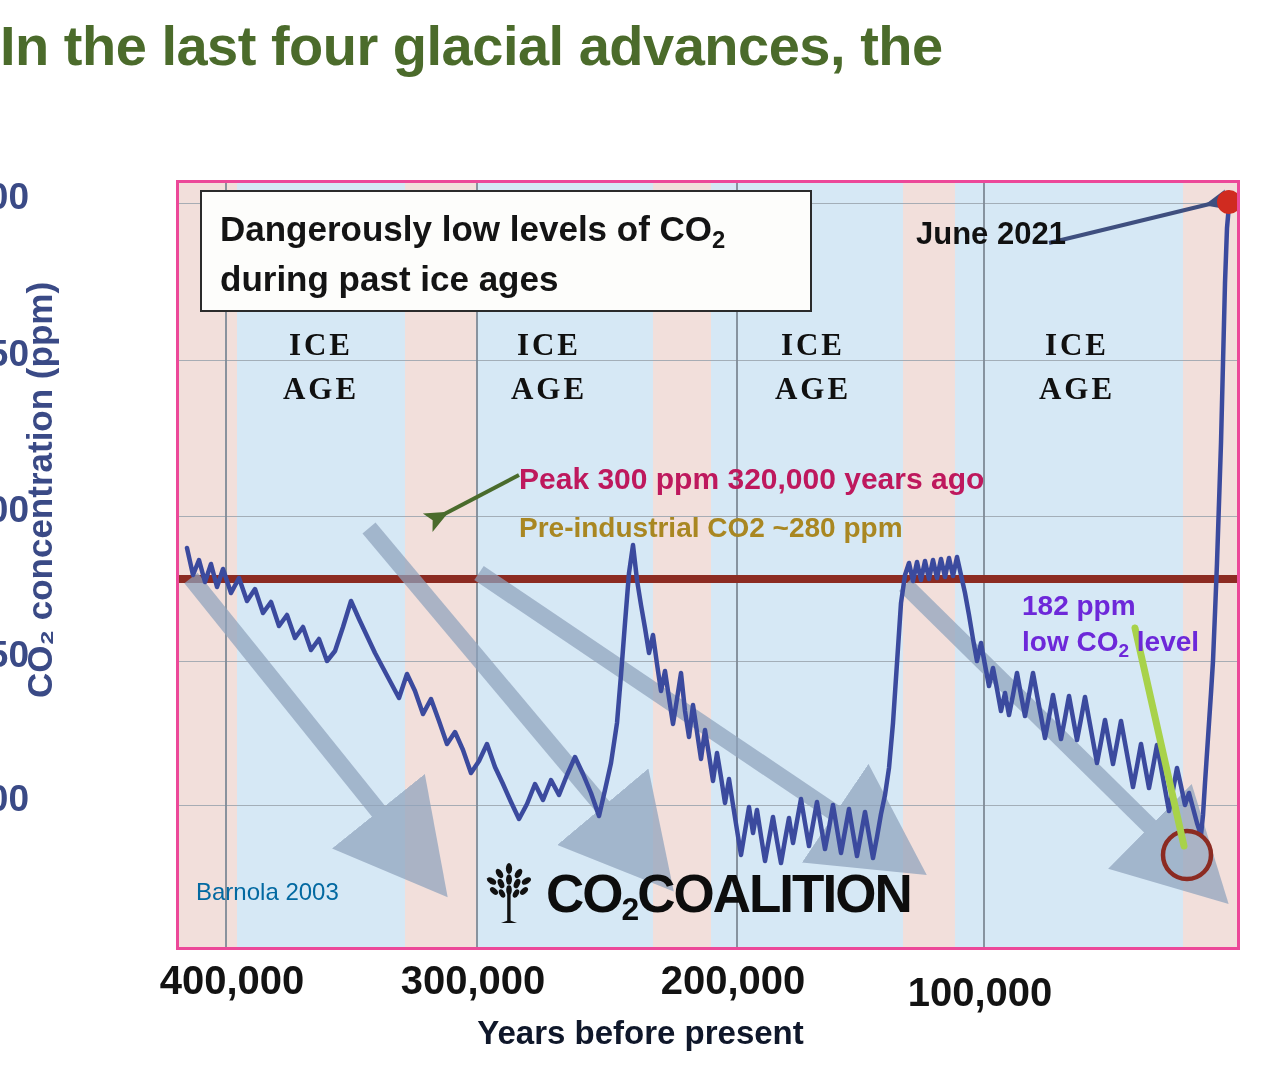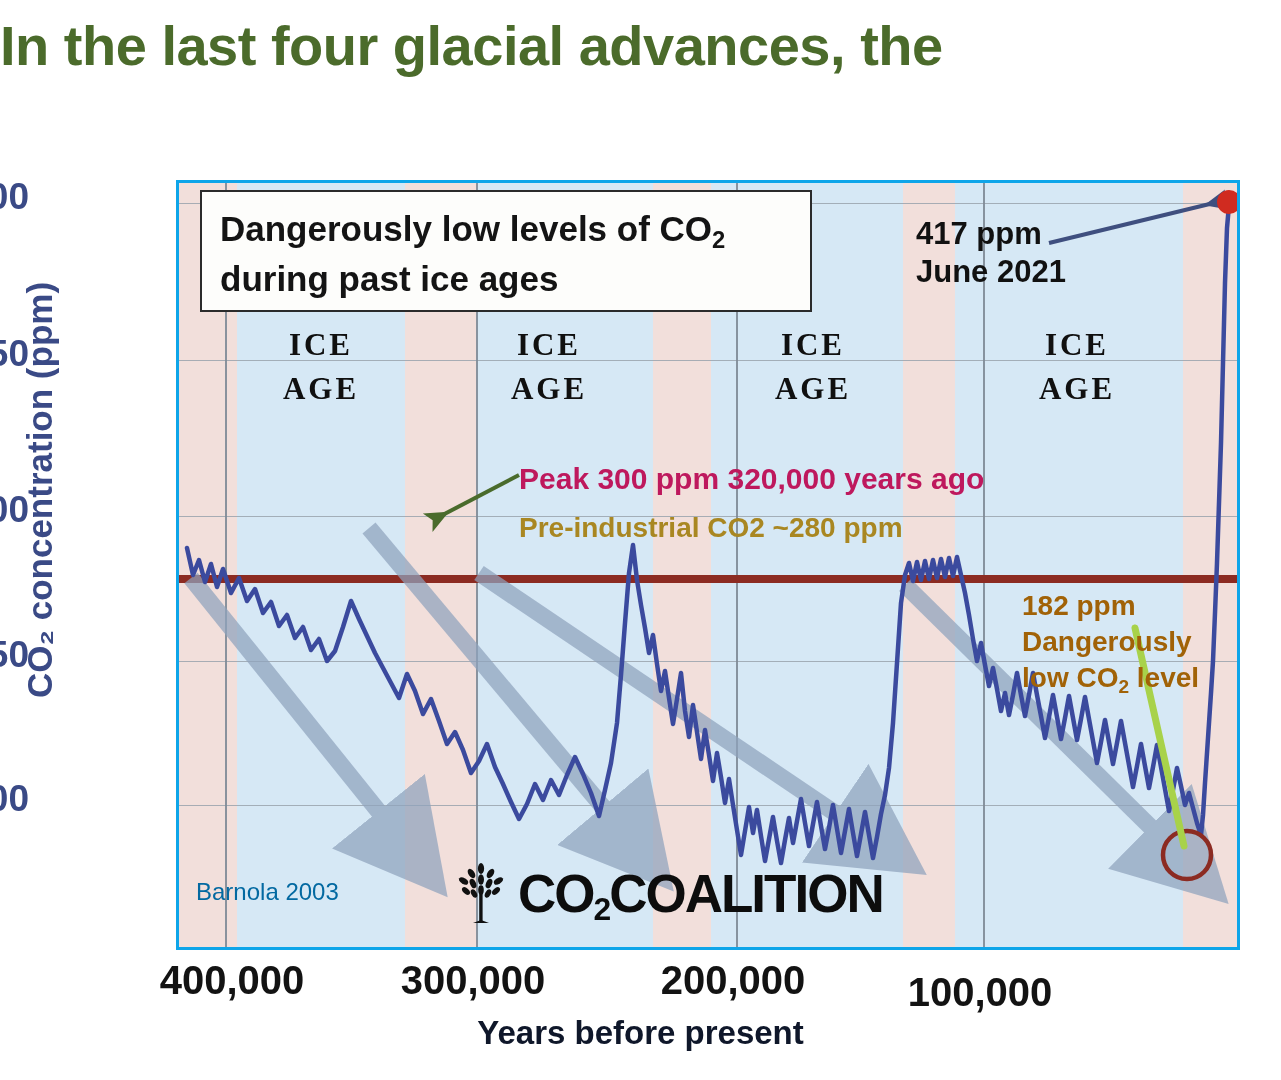--- a/index.html
+++ b/index.html
@@ -13,21 +13,21 @@
     color:#4b6b2b;letter-spacing:-0.5px;
   }
   #title-block .tline.l2{margin-top:8px;}
 
   
   #figure{position:absolute;left:0;top:0;width:1281px;height:1080px;}
 
   
   #plot-frame{
     position:absolute;left:176px;top:180px;width:1064px;height:770px;
-    border:3px solid #0ea5e9;box-sizing:border-box;background:#ef4444;
+    border:3px solid #ec4899;box-sizing:border-box;background:#ef4444;
     overflow:hidden;
   }
   .band{position:absolute;top:0;bottom:0;}
   .band.warm{background:#f2dfdb;}
   .band.cold{background:#d6e8f5;}
 
   .gridh{position:absolute;left:0;right:0;height:1px;background:#9aa3ad;opacity:.85;}
   .gridv{position:absolute;top:0;bottom:0;width:2px;background:#7e8a96;opacity:.9;}
 
   .preindustrial-line{position:absolute;left:0;right:0;height:8px;background:#8c2b22;}
@@ -83,30 +83,30 @@
   #ann-peak{
     position:absolute;left:519px;top:462px;
     font-weight:bold;font-size:30px;color:#be185d;white-space:nowrap;
   }
   #ann-pre{
     position:absolute;left:519px;top:512px;
     font-weight:bold;font-size:28px;color:#a98722;white-space:nowrap;
   }
   #ann-182{
     position:absolute;left:1022px;top:588px;
-    font-weight:bold;font-size:28px;line-height:36px;color:#a16207;
+    font-weight:bold;font-size:28px;line-height:36px;color:#6d28d9;
     text-align:left;white-space:nowrap;
   }
   #source-note{
     position:absolute;left:196px;top:878px;
     font-size:24px;color:#0369a1;white-space:nowrap;
   }
 
   
-  #logo{position:absolute;left:450px;top:862px;height:62px;display:flex;align-items:center;}
+  #logo{position:absolute;left:478px;top:862px;height:62px;display:flex;align-items:center;}
   #logo-text{
     font-weight:bold;font-size:53px;color:#0d0d0d;letter-spacing:-2px;
     margin-left:6px;white-space:nowrap;
   }
   #logo-text sub{font-size:.60em;top:.26em;}
 
   .ov{position:absolute;left:0;top:0;width:1281px;height:1080px;pointer-events:none;}
 </style>
 </head>
 <body>
@@ -245,30 +245,28 @@
   </div>
 
   <div class="ov">
 
     <div id="callout-box">
       <div class="cl"><span>Dangerously low levels of CO</span><sub>2</sub></div>
       <div class="cl">during past ice ages</div>
     </div>
 
     <div id="ann-417">
-      <div>417 ppm</div>
       <div>June 2021</div>
     </div>
 
     <div id="ann-peak">Peak 300 ppm 320,000 years ago</div>
     <div id="ann-pre">Pre-industrial CO2 ~280 ppm</div>
 
     <div id="ann-182">
       <div>182 ppm</div>
-      <div>Dangerously</div>
       <div><span>low CO</span><sub>2</sub><span> level</span></div>
     </div>
 
     <div id="source-note">Barnola 2003</div>
 
     <div id="logo">
       <svg width="62" height="62" viewBox="0 0 62 62">
         <g fill="#111">
           <rect x="29.2" y="24" width="3.4" height="36"></rect>
           <ellipse cx="31" cy="6.5" rx="3.1" ry="5.4"></ellipse>

